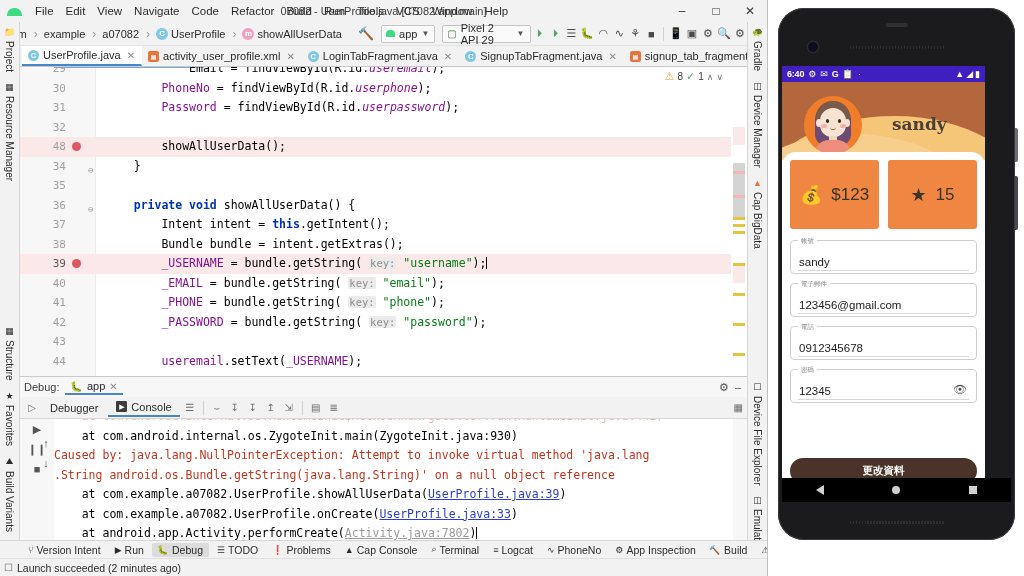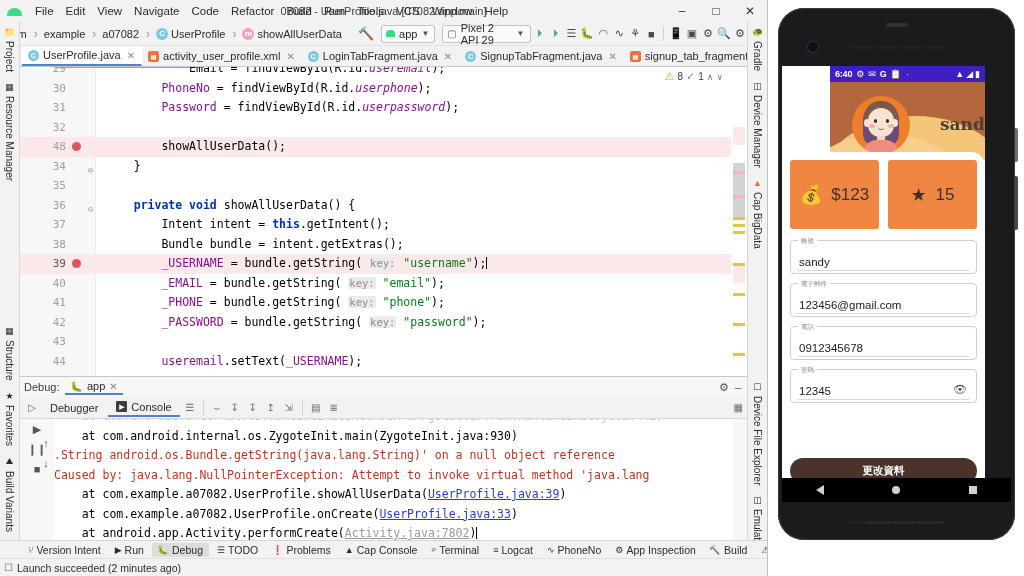--- a/index.html
+++ b/index.html
@@ -226,21 +226,21 @@
     position: absolute; left: 30px; top: 34px; width: 10px; height: 10px; border-radius: 50%;
     background: #0d0d20; box-shadow: 0 0 0 1.5px #2a2a30;
   }
   .speaker {
     position: absolute; left: 72px; top: 38px; width: 95px; height: 3px;
     background: repeating-linear-gradient(90deg,#2e2e32 0 1.5px,#1b1b1d 1.5px 3px);
     border-radius: 2px;
   }
   .screen {
     position: absolute; left: 4px; top: 58px; width: 203px; height: 412px;
-    background: #fff; overflow: hidden; padding-left: 48px;
+    background: #fff; overflow: hidden;
   }
   .sysbar {
     height: 16px; background: #3f1fbf; display: flex; align-items: center;
     padding: 0 5px; color: #fff; font-size: 9px; gap: 4px;
   }
   .sysbar .t { font-weight: bold; font-size: 9px; letter-spacing: -.2px; }
   .sysbar .sp { margin-left: auto; display: flex; align-items: center; gap: 2px; }
   .ico-s { font-size: 9px; line-height: 1; }
   .appheader {
     position: relative; height: 78px; background: #b4663c; overflow: hidden;
@@ -560,22 +560,22 @@
       <div class="dbgleft">
         <span class="dl">▶</span>
         <span class="dl">❙❙</span>
         <span class="dl">■</span>
         <span class="dl" style="margin-top:-46px;margin-left:18px;">↑</span>
         <span class="dl" style="margin-left:18px;">↓</span>
       </div>
       <div class="console" id="consolearea">
           <div class="logline fade" style="margin-top: -13px;">    at com.android.internal.os.RuntimeInit$MethodAndArgsCaller.run(RuntimeInit.java:442)</div>
           <div class="logline">    at com.android.internal.os.ZygoteInit.main(ZygoteInit.java:930)</div>
+          <div class="logline err">Caused by: java.lang.NullPointerException: Attempt to invoke virtual method 'java.lang</div>
           <div class="logline err">.String android.os.Bundle.getString(java.lang.String)' on a null object reference</div>
-          <div class="logline err">Caused by: java.lang.NullPointerException: Attempt to invoke virtual method 'java.lang</div>
           <div class="logline">    at com.example.a07082.UserProfile.showAllUserData(<span class="lnk">UserProfile.java:39</span>)</div>
           <div class="logline">    at com.example.a07082.UserProfile.onCreate(<span class="lnk">UserProfile.java:33</span>)</div>
           <div class="logline">    at android.app.Activity.performCreate(<span class="lnk grey">Activity.java:7802</span>)<span class="caret-bar"></span></div>
         </div>
     </div>
 
     <div class="statusbar" id="statusbar">
         <span class="sbtn">
           <span style="font-size: 9px;">⑂</span>
           <span>Version Intent</span>

